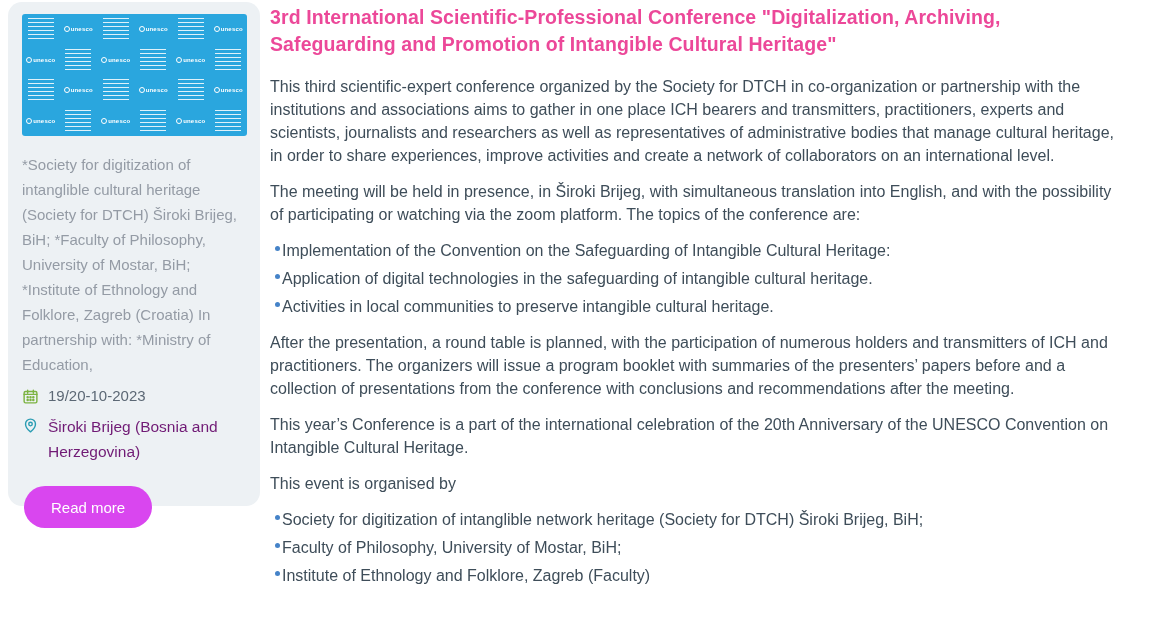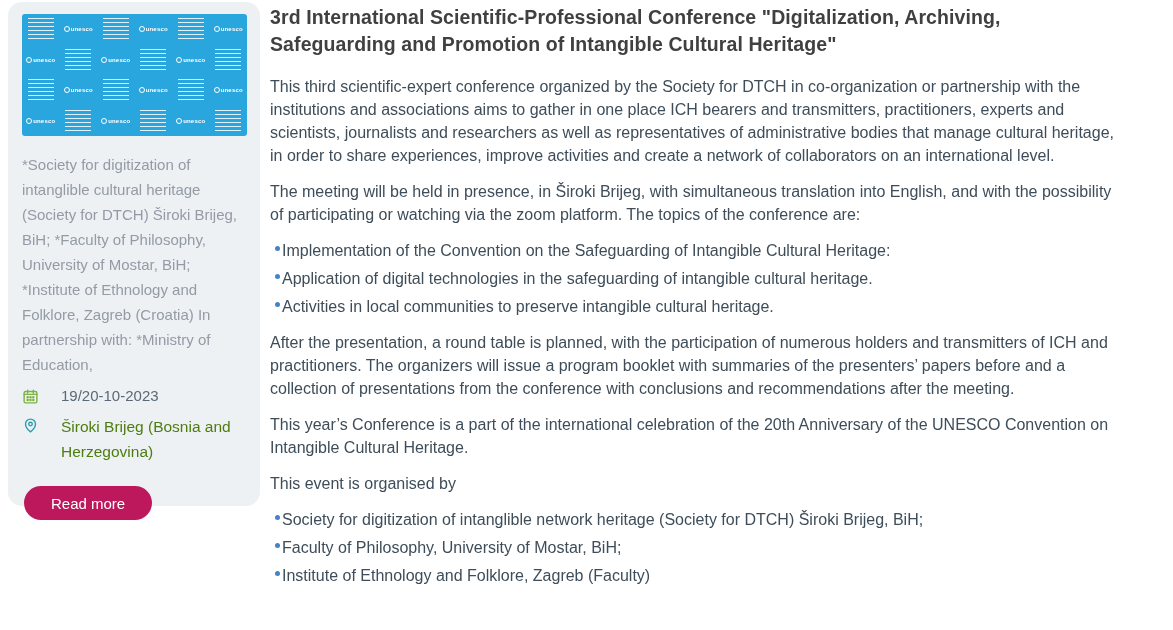--- a/index.html
+++ b/index.html
@@ -20,35 +20,35 @@
   .event-image .cell { display:flex; align-items:center; justify-content:center; gap:1px; }
   .ucirc { display:inline-block; width:6px; height:6px; border:1px solid #ffffff;
     border-radius:50%; flex:0 0 auto; }
   .uword { color:#ffffff; font-size:6px; font-weight:bold; letter-spacing:.2px; line-height:1; }
   .tinytext { width:26px; height:22px; opacity:.85;
     background:repeating-linear-gradient(to bottom, #ffffff 0 1px, transparent 1px 4px); }
 
   .org-text {
     margin-top:16px; color:#949ba5; font-size:15px; line-height:25px; width:218px;
   }
-  .meta-row { display:flex; align-items:flex-start; gap:22px; margin-top:8px; width:212px; }
+  .meta-row { display:flex; align-items:flex-start; gap:9px; margin-top:8px; width:212px; }
   .meta-row svg { flex:0 0 auto; margin-top:3px; }
   .date-text { color:#5c6875; font-size:15px; line-height:21px; }
-  .location-text { color:#4d7c0f; font-size:15.5px; line-height:25px; cursor:pointer; }
+  .location-text { color:#701a75; font-size:15.5px; line-height:25px; cursor:pointer; }
   .read-more-btn {
     margin-top:22px; margin-left:2px; display:inline-block;
-    background:#be185d; color:#ffffff; border:none; border-radius:23px;
-    height:34px; padding:0 27px; font-size:15px; font-family:inherit;
+    background:#d946ef; color:#ffffff; border:none; border-radius:23px;
+    height:42px; padding:0 27px; font-size:15px; font-family:inherit;
     font-weight:500; cursor:pointer;
   }
 
   
   .main-content { position:absolute; left:270px; top:4px; width:850px; }
   .page-title {
-    color:#404040; font-size:19.5px; font-weight:700; line-height:27px;
+    color:#ec4899; font-size:19.5px; font-weight:700; line-height:27px;
     letter-spacing:.1px; margin-bottom:17px;
   }
   .para { color:#3e4d59; font-size:16px; line-height:23px; margin-bottom:13px; }
   .topics-list, .org-list { list-style:none; margin:1px 0 13px 0; }
   .topics-list li, .org-list li {
     display:flex; align-items:flex-start; gap:2px;
     color:#3e4d59; font-size:16px; line-height:23px; margin-bottom:5px; padding-left:5px;
   }
   .bullet-dot { flex:0 0 auto; width:5px; height:5px; border-radius:50%;
     background:#4583c8; margin-top:7px; }

